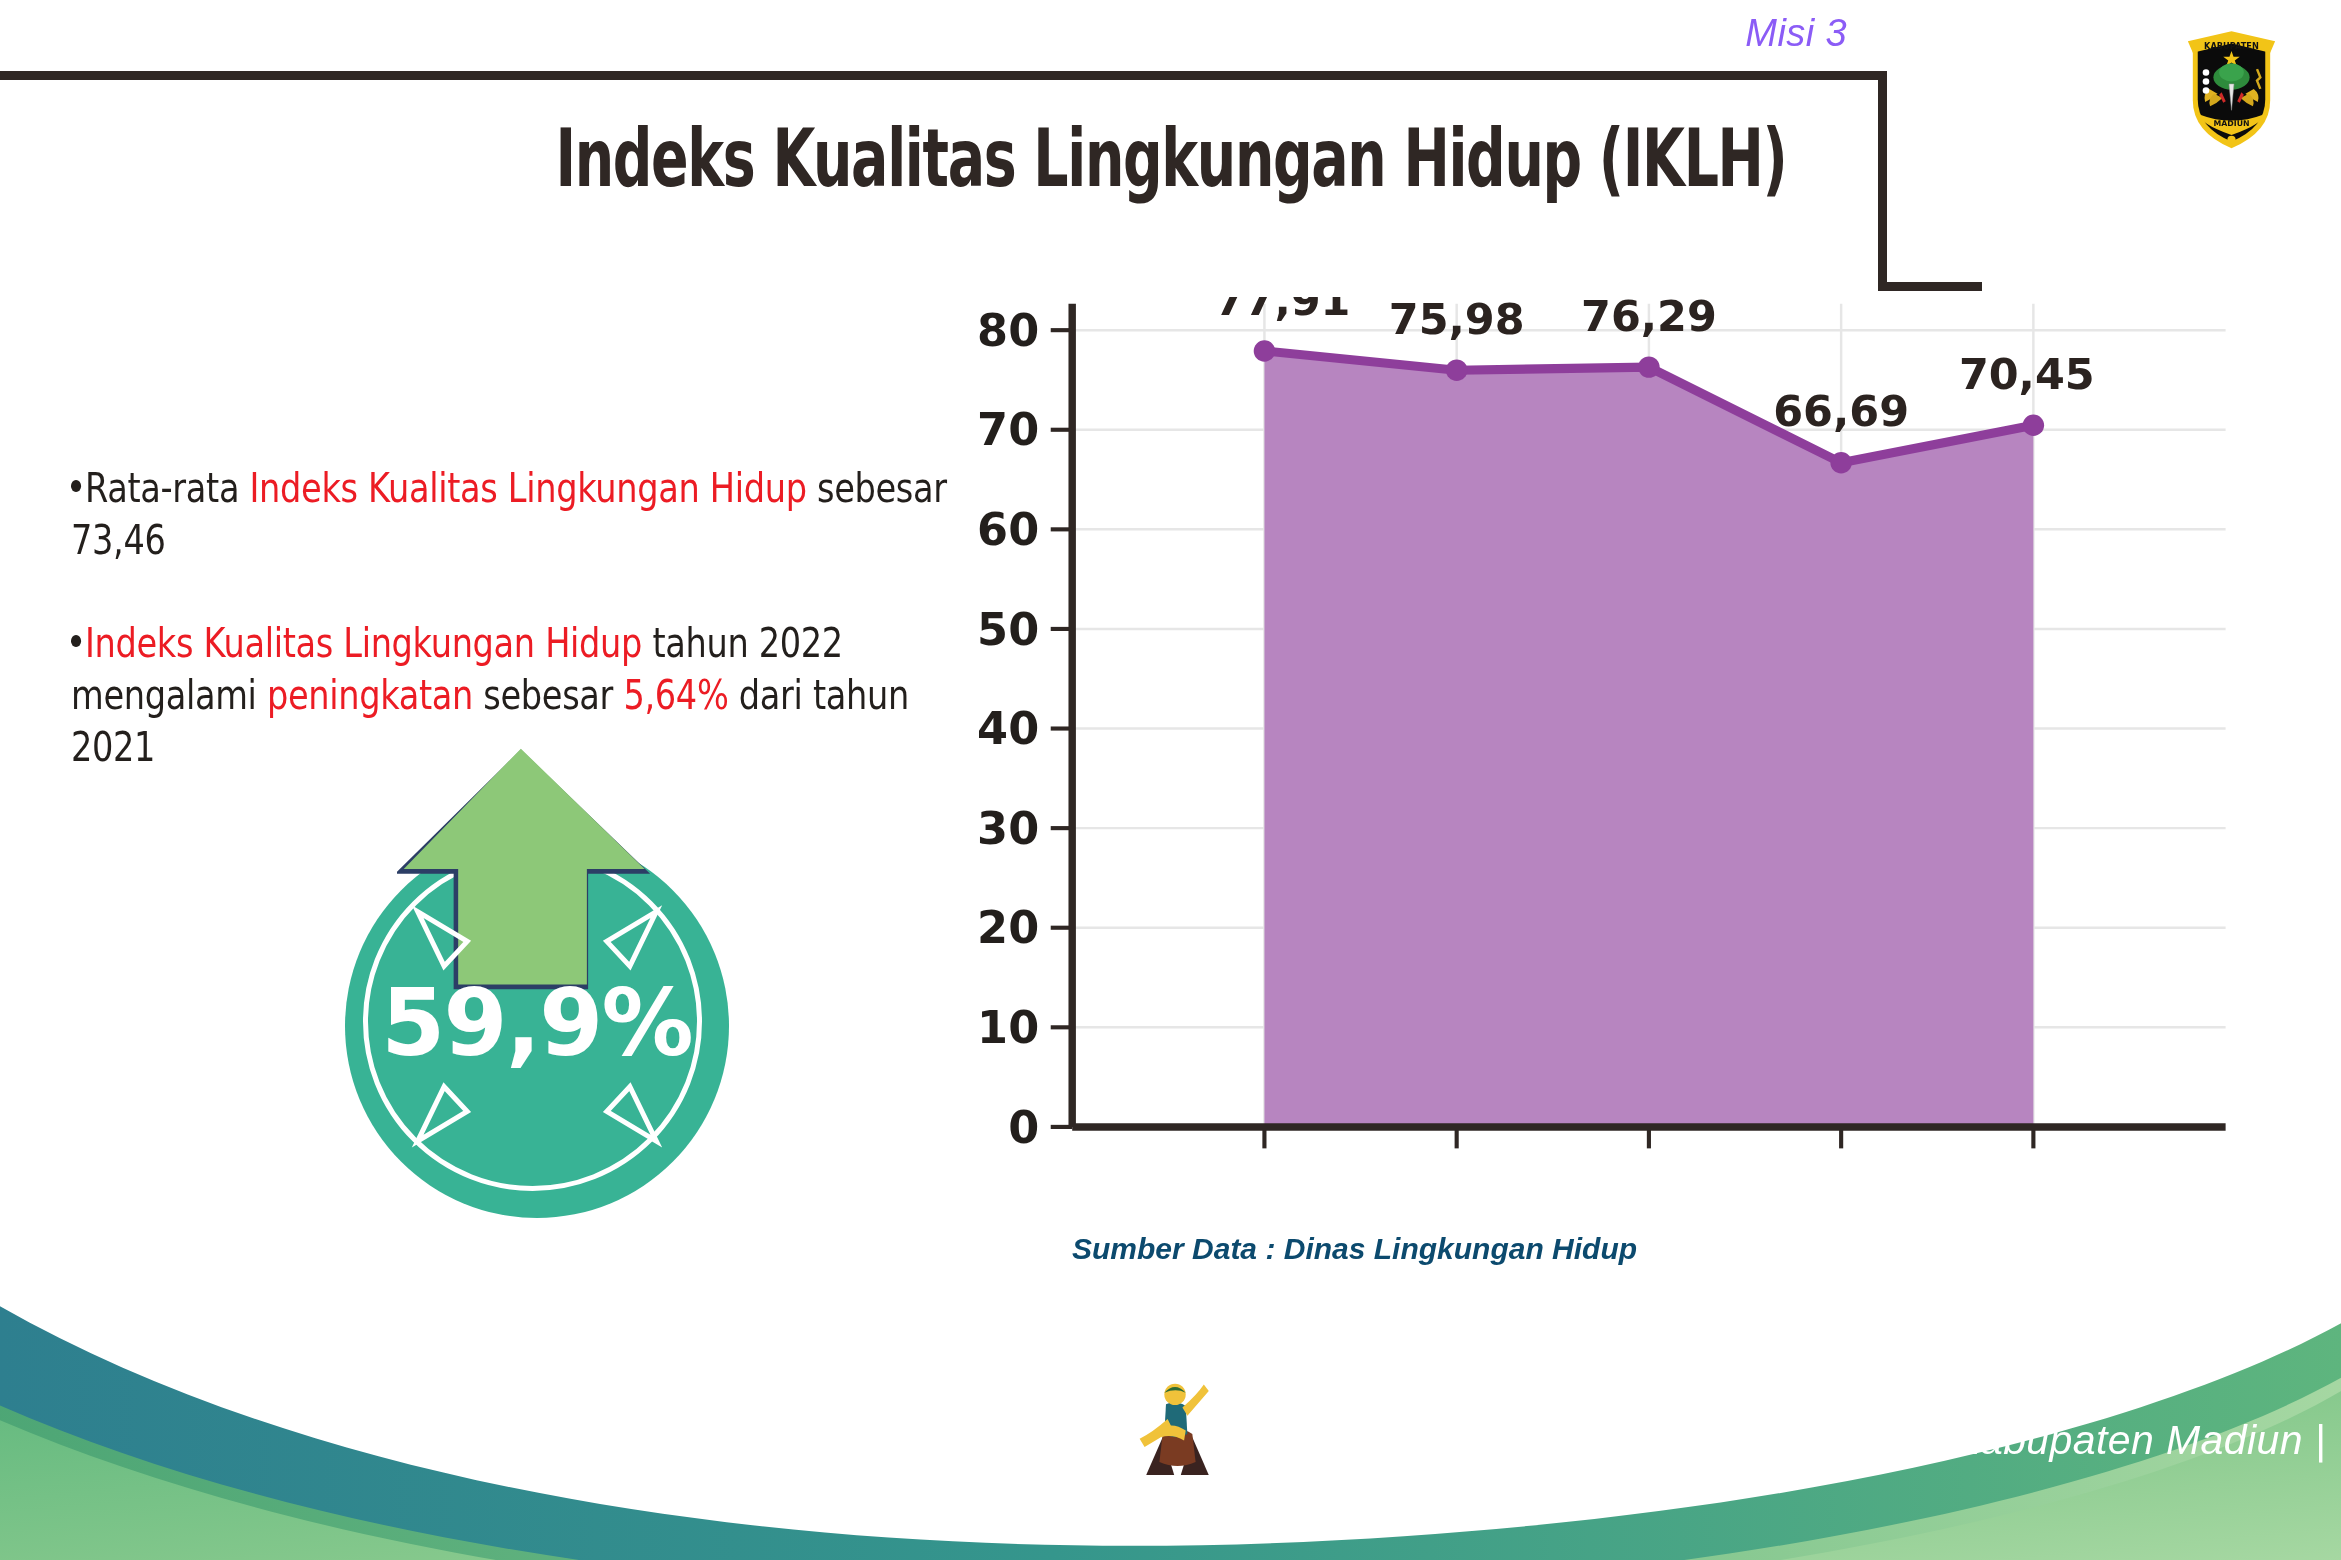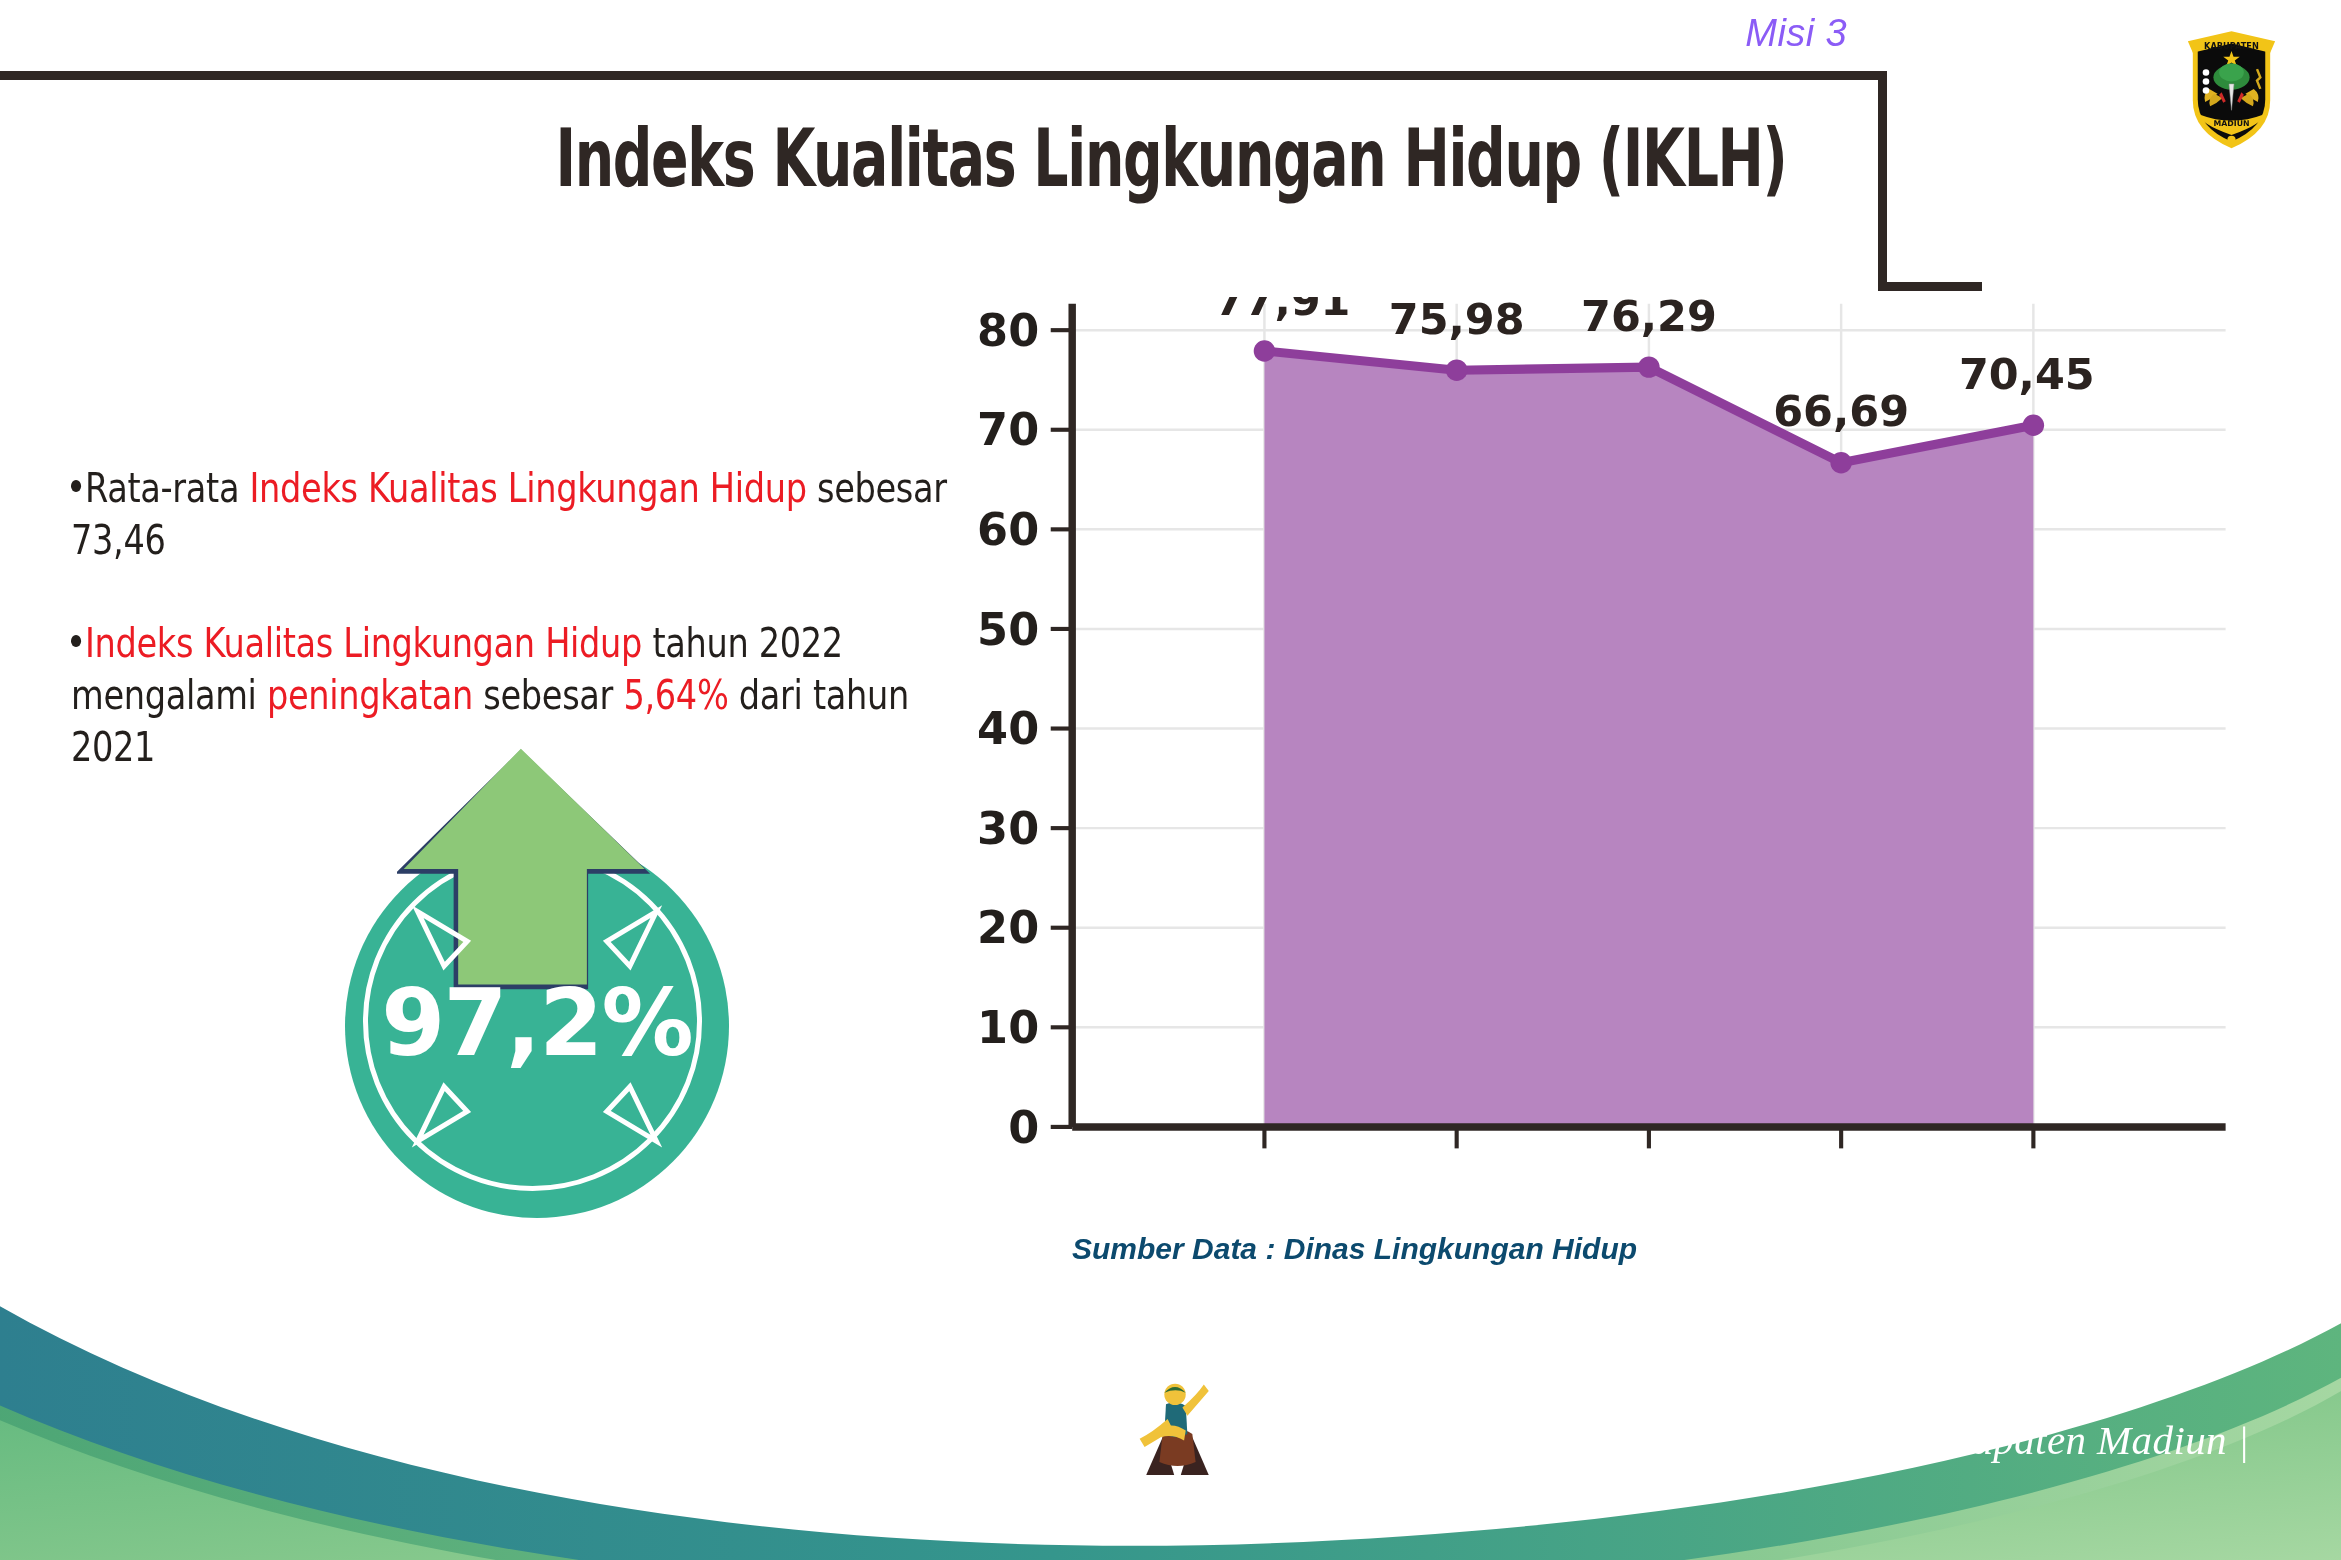--- a/index.html
+++ b/index.html
@@ -206,21 +206,21 @@
     position: absolute;
     left: 0;
     bottom: 0;
     width: 2342px;
     height: 273px;
   }
   #footer-text {
     position: absolute;
     left: 1218px;
     bottom: 97px;
-    font-family: Liberation Serif, serif;
+    font-family: Liberation Sans, sans-serif;
     font-style: italic;
     font-size: 41px;
     color: #ffffff;
     white-space: nowrap;
     letter-spacing: 0.4px;
   }
   #footer-logo {
     position: absolute;
     left: 1138px;
     bottom: 81px;
@@ -296,21 +296,21 @@
 
     <path d="M88 94 L148 130 L120 160 Z" fill="none" stroke="#ffffff" stroke-width="6"></path>
 
     <path d="M377 94 L317 130 L345 160 Z" fill="none" stroke="#ffffff" stroke-width="6"></path>
 
     <path d="M88 372 L148 336 L120 306 Z" fill="none" stroke="#ffffff" stroke-width="6"></path>
 
     <path d="M377 372 L317 336 L345 306 Z" fill="none" stroke="#ffffff" stroke-width="6"></path>
   </svg>
 
-  <div id="badge-value">97,2%</div>
+  <div id="badge-value">59,9%</div>
 </div>
 
 <div id="chart-panel">
   <svg id="chart-svg" width="1288" height="925" viewBox="0 0 1560 1120" xmlns="http://www.w3.org/2000/svg">
     <g id="gridlines">
         <line x1="148" y1="884.375" x2="1545" y2="884.375" stroke="#E6E6E6" stroke-width="3"></line>
         <line x1="148" y1="763.75" x2="1545" y2="763.75" stroke="#E6E6E6" stroke-width="3"></line>
         <line x1="148" y1="643.125" x2="1545" y2="643.125" stroke="#E6E6E6" stroke-width="3"></line>
         <line x1="148" y1="522.5" x2="1545" y2="522.5" stroke="#E6E6E6" stroke-width="3"></line>
         <line x1="148" y1="401.875" x2="1545" y2="401.875" stroke="#E6E6E6" stroke-width="3"></line>

